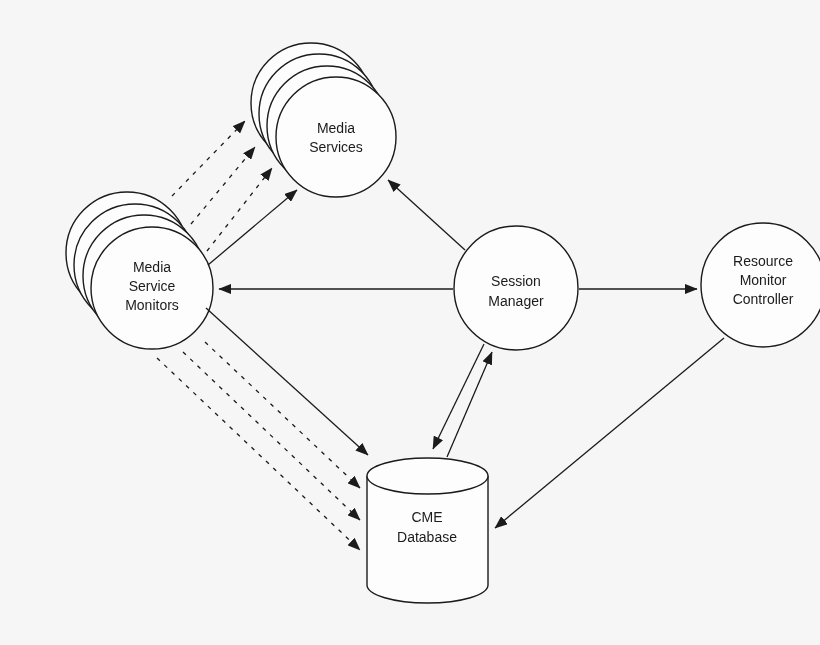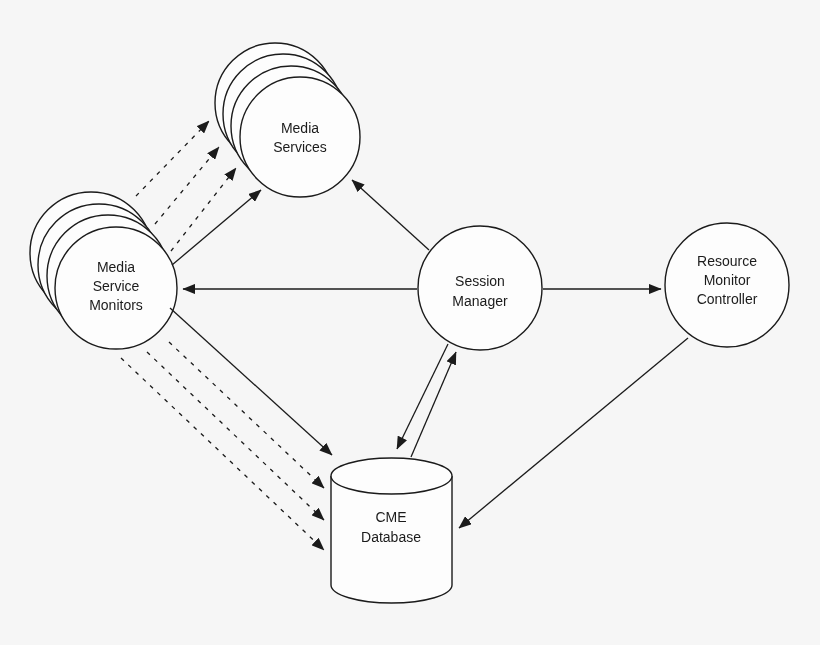--- a/index.html
+++ b/index.html
@@ -7,20 +7,21 @@
     padding: 0;
     width: 820px;
     height: 645px;
     background: #f6f6f6;
     font-family: "Liberation Sans", sans-serif;
     overflow: hidden;
   }
   .diagram-wrap {
     width: 756px;
     height: 645px;
+    padding-left: 36px;
   }
   svg {
     display: block;
   }
   .node-shape {
     fill: #fdfdfd;
     stroke: #1b1b1b;
     stroke-width: 1.4;
   }
   .edge {

